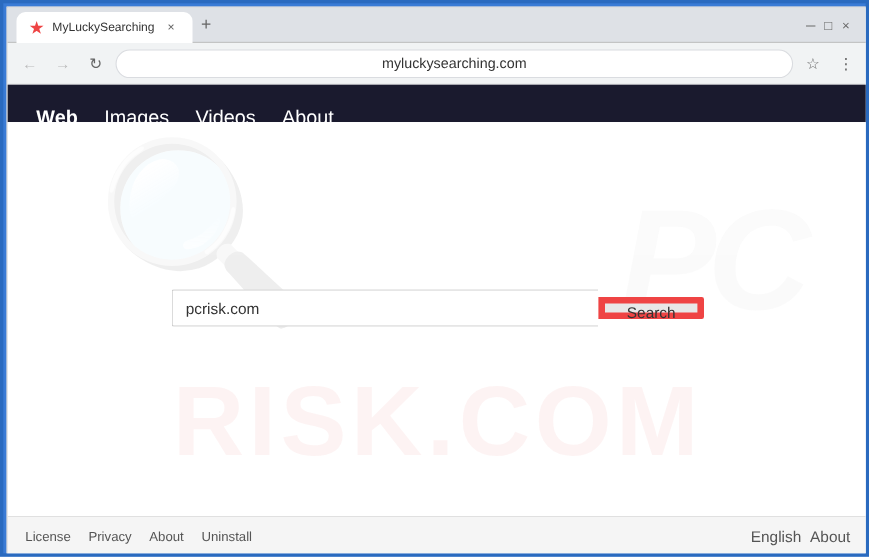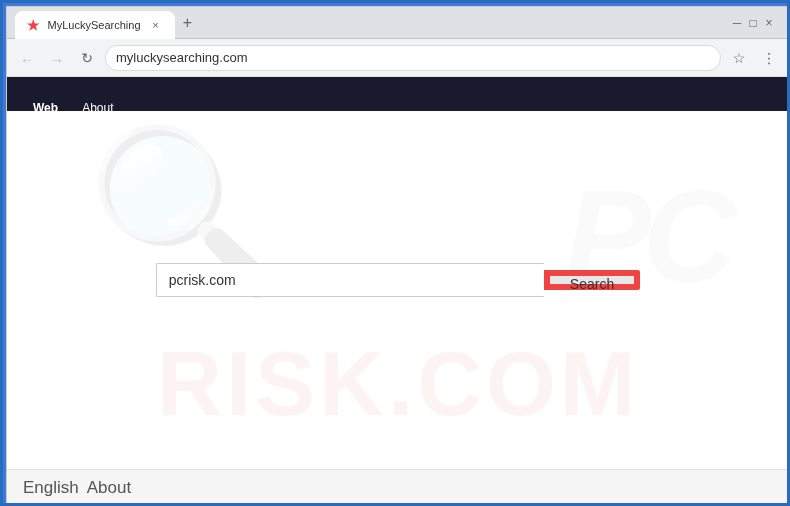--- a/index.html
+++ b/index.html
@@ -141,20 +141,21 @@
       font-size: 13px;
       color: #222;
       display: flex;
       align-items: center;
       gap: 6px;
     }
     .url-text {
       flex: 1;
       font-size: 13px;
       color: #333;
+      text-align: center;
     }
     .star-btn, .menu-btn {
       width: 24px;
       height: 24px;
       background: transparent;
       border: none;
       cursor: pointer;
       color: #666;
       font-size: 14px;
       display: flex;
@@ -168,21 +169,21 @@
       background: #1a1a2e;
       height: 34px;
       display: flex;
       align-items: center;
       padding: 0 16px;
       gap: 4px;
       flex-shrink: 0;
     }
     .nav-tab {
       color: #fff;
-      font-size: 12px;
+      font-size: 18px;
       padding: 6px 10px;
       cursor: pointer;
       border-radius: 3px;
       text-decoration: none;
       font-weight: 500;
       margin-top: 27px;
     }
     .nav-tab.active {
       color: #fff;
       font-weight: 700;
@@ -300,21 +301,21 @@
       font-size: 12px;
       color: #555;
       text-decoration: none;
       cursor: pointer;
     }
     .footer-right {
       display: flex;
       gap: 8px;
     }
     .footer-right-item {
-      font-size: 17px;
+      font-size: 14px;
       color: #555;
       cursor: pointer;
     }
   </style>
 </head>
 <body>
 
 <div class="browser-window" style="position:relative;">
 
   <div class="title-bar" style="position:relative;">
@@ -339,39 +340,47 @@
     <button class="nav-btn">↻</button>
     <div class="url-bar">
       <span class="url-text">myluckysearching.com</span>
     </div>
     <button class="star-btn">☆</button>
     <button class="menu-btn">⋮</button>
   </div>
 
   <div class="nav-tabs">
     <a class="nav-tab active">Web</a>
+    <a class="nav-tab">Images</a>
+    <a class="nav-tab">Videos</a>
     <a class="nav-tab">About</a>
   </div>
 
   <div class="main-content">
 
     <div class="watermark">
       <div class="watermark-magnifier">🔍</div>
       <div class="watermark-pc">PC</div>
       <div class="watermark-risk">RISK.COM</div>
     </div>
 
     <div class="search-area">
       <div class="search-form">
         <input class="search-input" type="text" value="pcrisk.com" style="">
         <button class="search-btn">Search</button>
       </div>
     </div>
   </div>
 
   <div class="footer">
+    <div class="footer-links">
+      <a class="footer-link">License</a>
+      <a class="footer-link">Privacy</a>
+      <a class="footer-link">About</a>
+      <a class="footer-link">Uninstall</a>
+    </div>
     <div class="footer-right">
       <span class="footer-right-item">English</span>
       <span class="footer-right-item">About</span>
     </div>
   </div>
 
 </div>
 
 </body></html>

